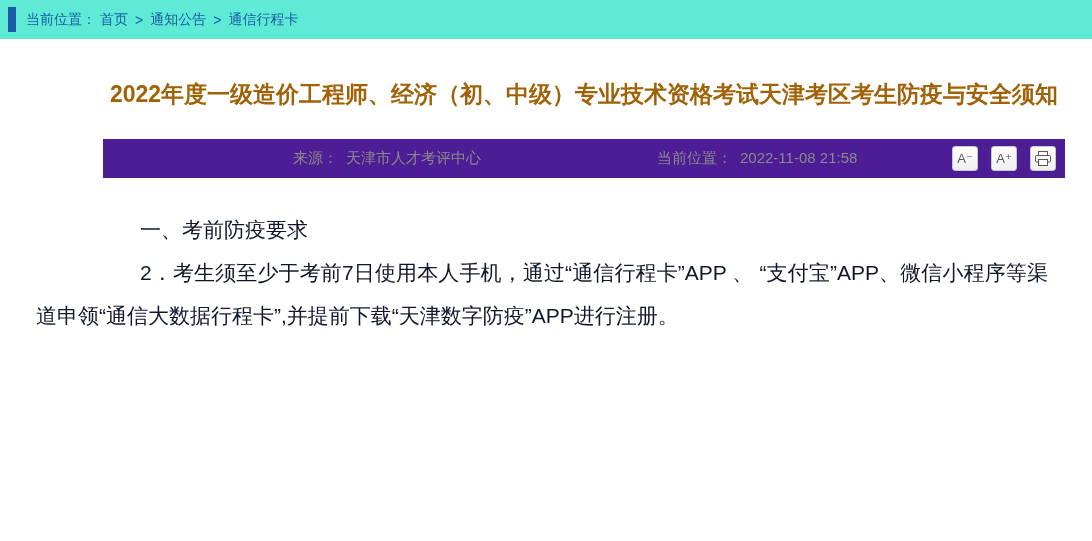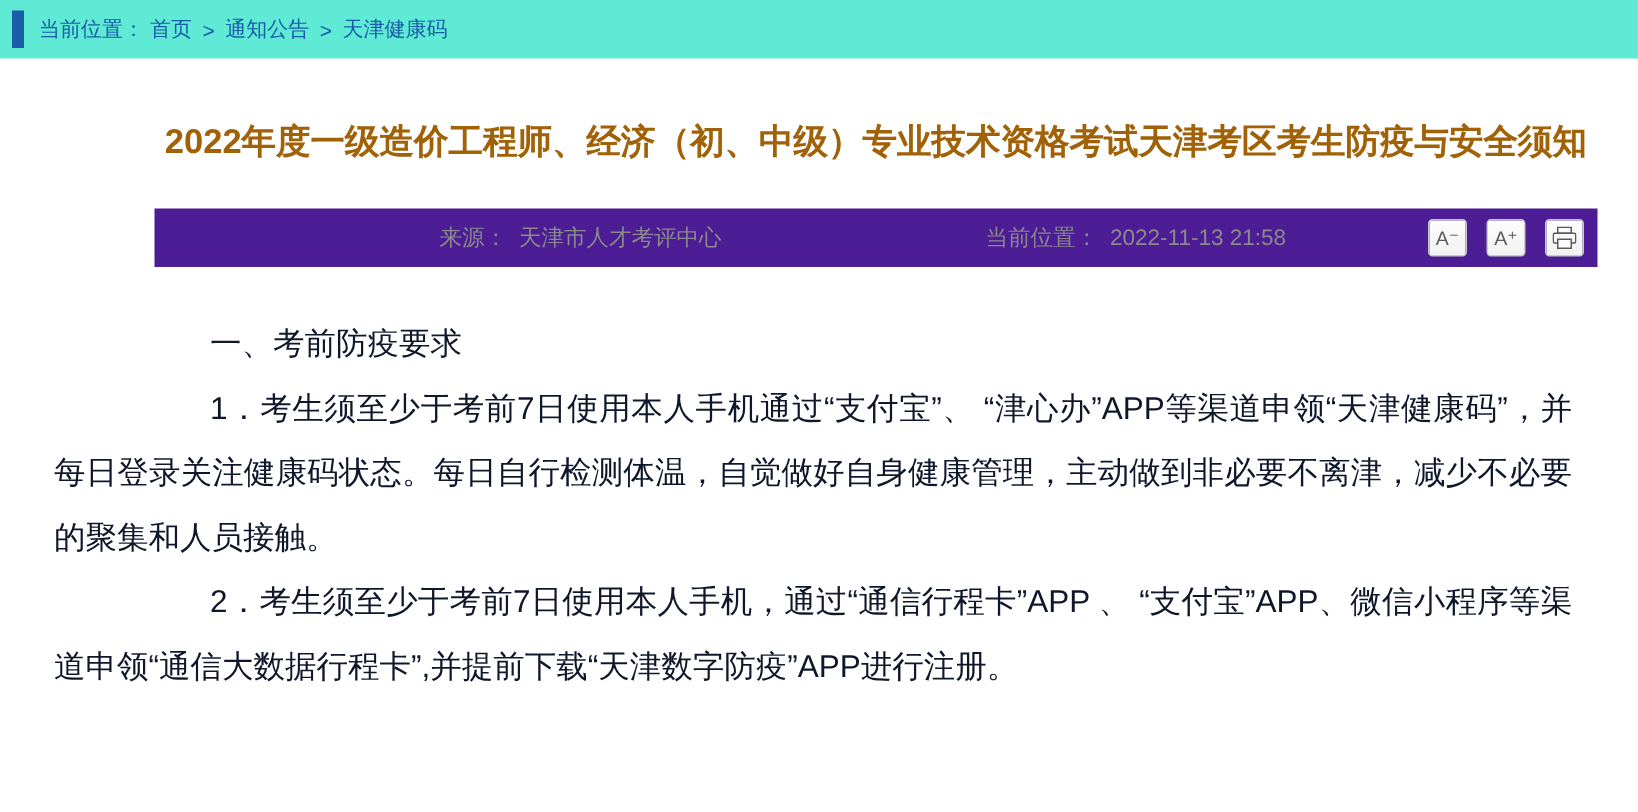--- a/index.html
+++ b/index.html
@@ -100,45 +100,44 @@
 <body>
 
 <div class="topbar">
   <div class="marker"></div>
   <div class="crumbs">
     <span class="crumb-label">当前位置：</span>
     <a>首页</a>
     <span class="sep">&gt;</span>
     <a>通知公告</a>
     <span class="sep">&gt;</span>
-    <a>天津健康码</a>
+    <a>通信行程卡</a>
   </div>
 </div>
 
 <h1 class="article-title">2022年度一级造价工程师、经济（初、中级）专业技术资格考试天津考区考生防疫与安全须知</h1>
 
 <div class="meta-bar">
   <div class="meta-source">
     <span>来源：</span><span class="val">天津市人才考评中心</span>
   </div>
   <div class="meta-time">
-    <span>当前位置：</span><span class="val">2022-11-13 21:58</span>
+    <span>当前位置：</span><span class="val">2022-11-08 21:58</span>
   </div>
   <div class="meta-tools">
     <button class="tool-btn">A⁻</button>
     <button class="tool-btn">A⁺</button>
     <button class="tool-btn">
       <span>
         <svg width="16" height="15" viewBox="0 0 16 15">
           <rect x="3.5" y="0.5" width="9" height="4" stroke="#5a5a5a" fill="none"></rect>
           <rect x="0.5" y="4.5" width="15" height="6.5" rx="1" stroke="#5a5a5a" fill="none"></rect>
           <rect x="3.5" y="8.5" width="9" height="6" stroke="#5a5a5a" fill="#fdfdfd"></rect>
         </svg>
       </span>
     </button>
   </div>
 </div>
 
 <div class="article-body">
   <p>一、考前防疫要求</p>
-  <p>1．考生须至少于考前7日使用本人手机通过“支付宝”、 “津心办”APP等渠道申领“天津健康码”，并每日登录关注健康码状态。每日自行检测体温，自觉做好自身健康管理，主动做到非必要不离津，减少不必要的聚集和人员接触。</p>
   <p>2．考生须至少于考前7日使用本人手机，通过“通信行程卡”APP 、 “支付宝”APP、微信小程序等渠道申领“通信大数据行程卡”,并提前下载“天津数字防疫”APP进行注册。</p>
 </div>
 
 </body></html>

